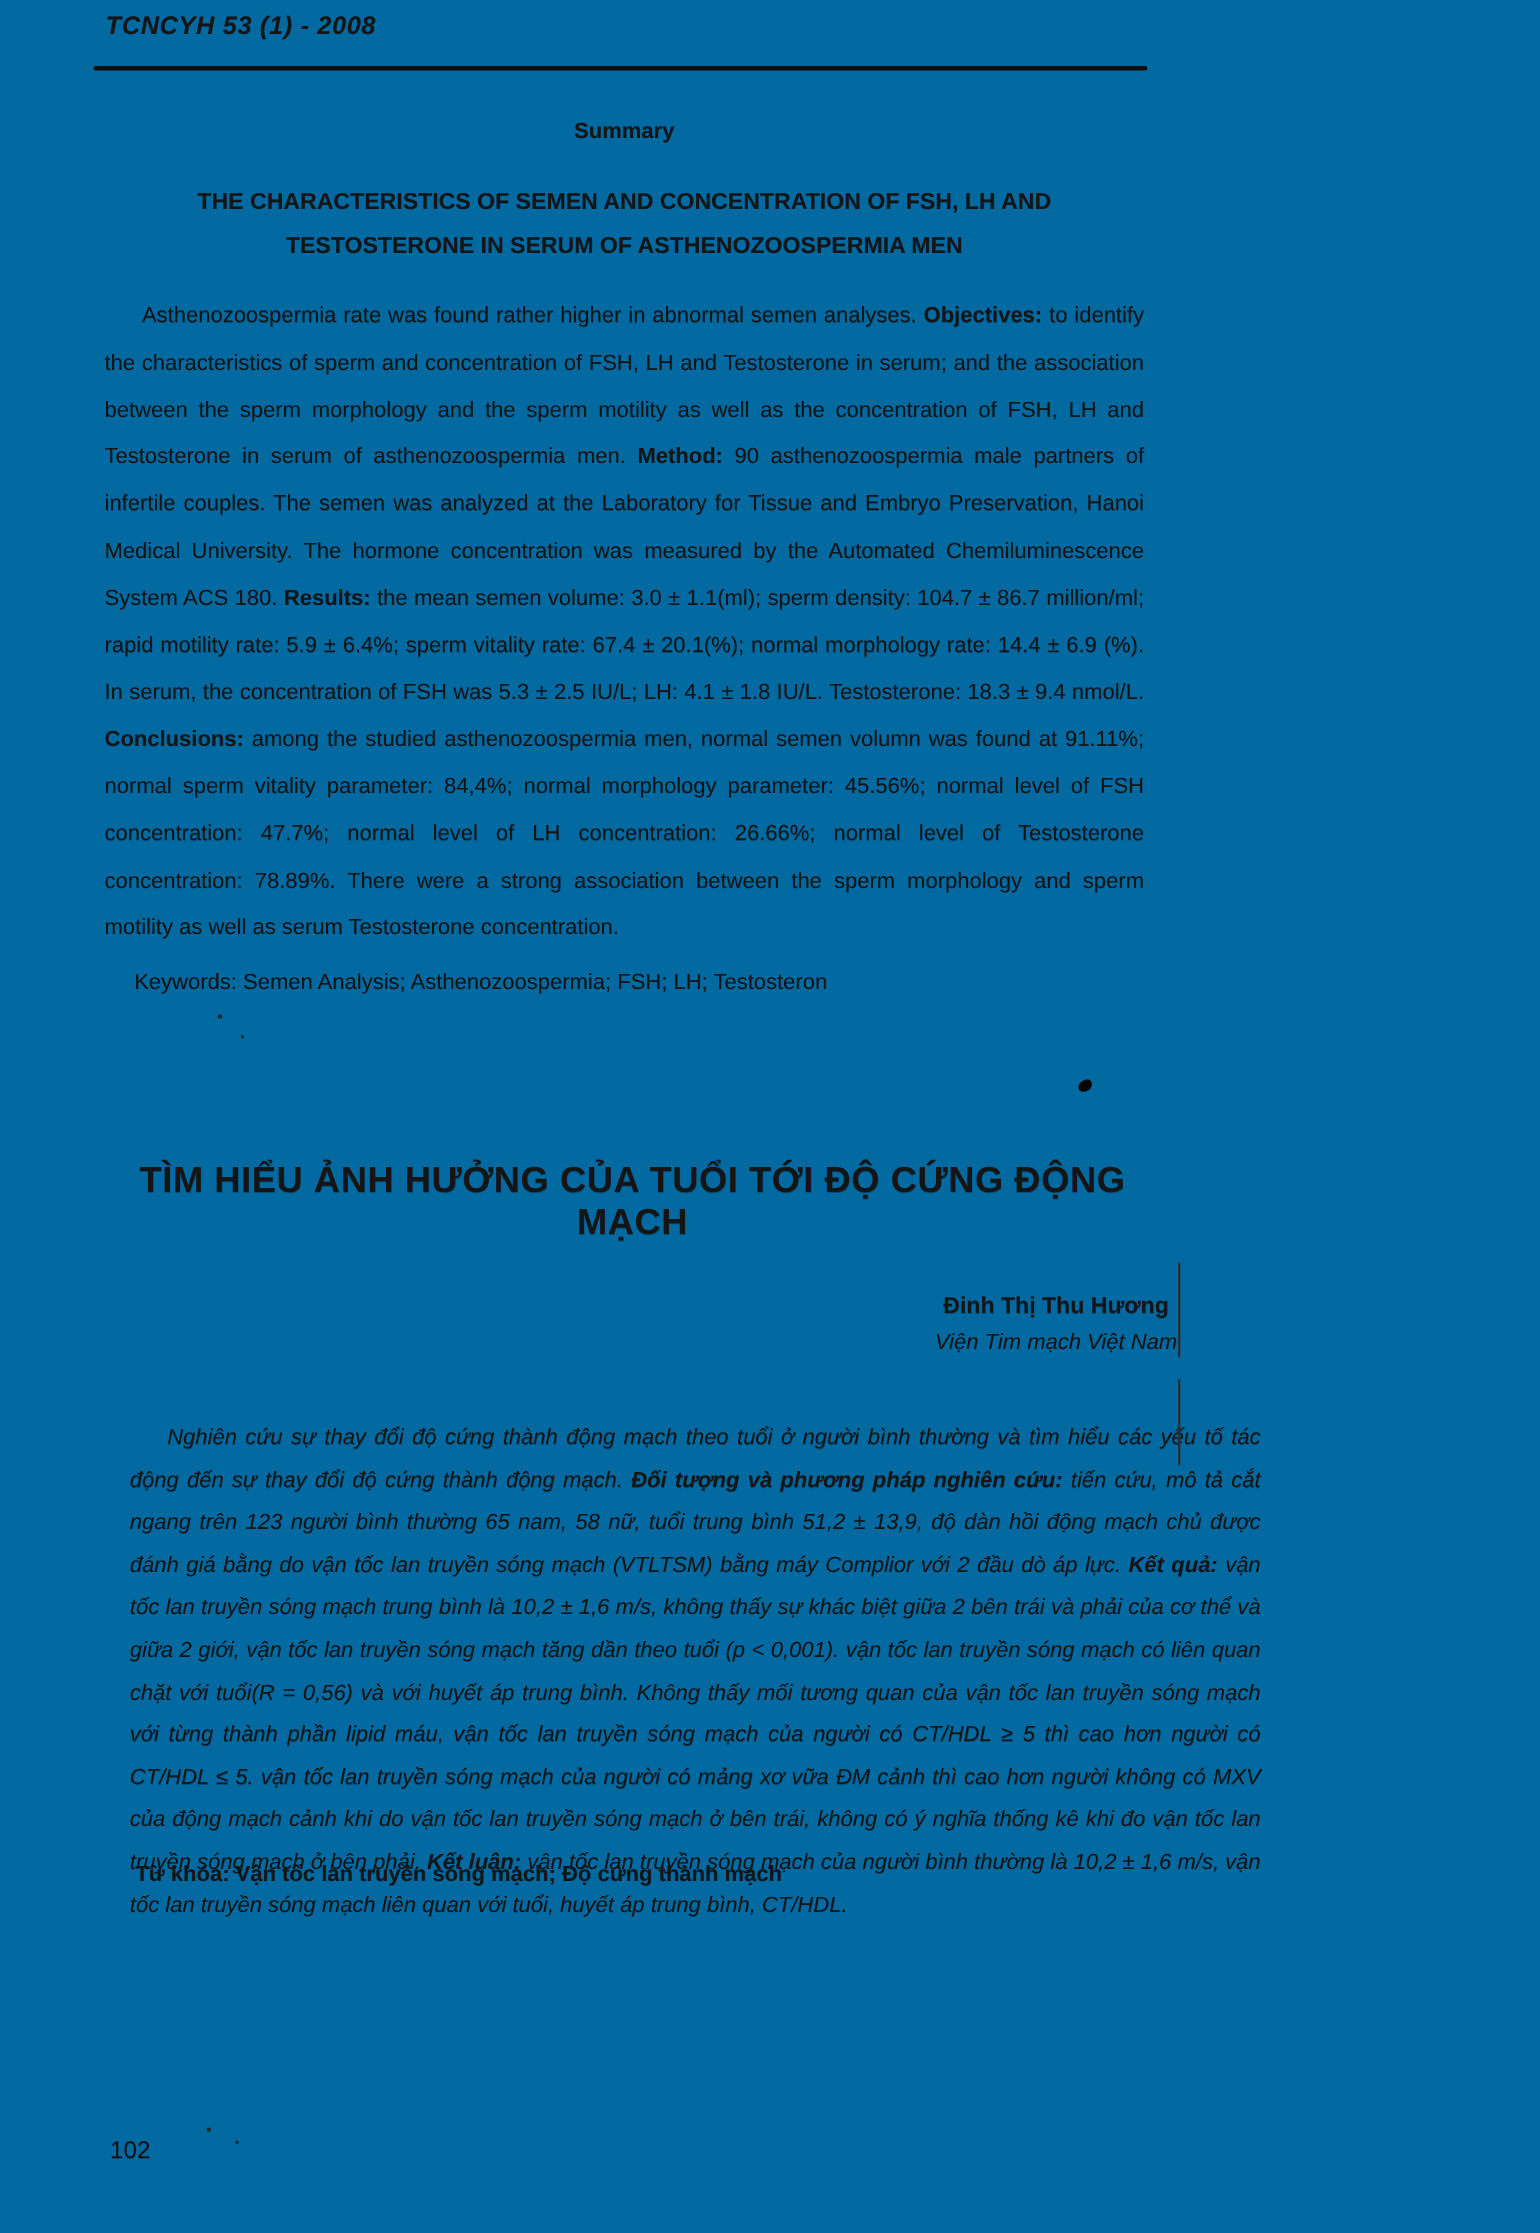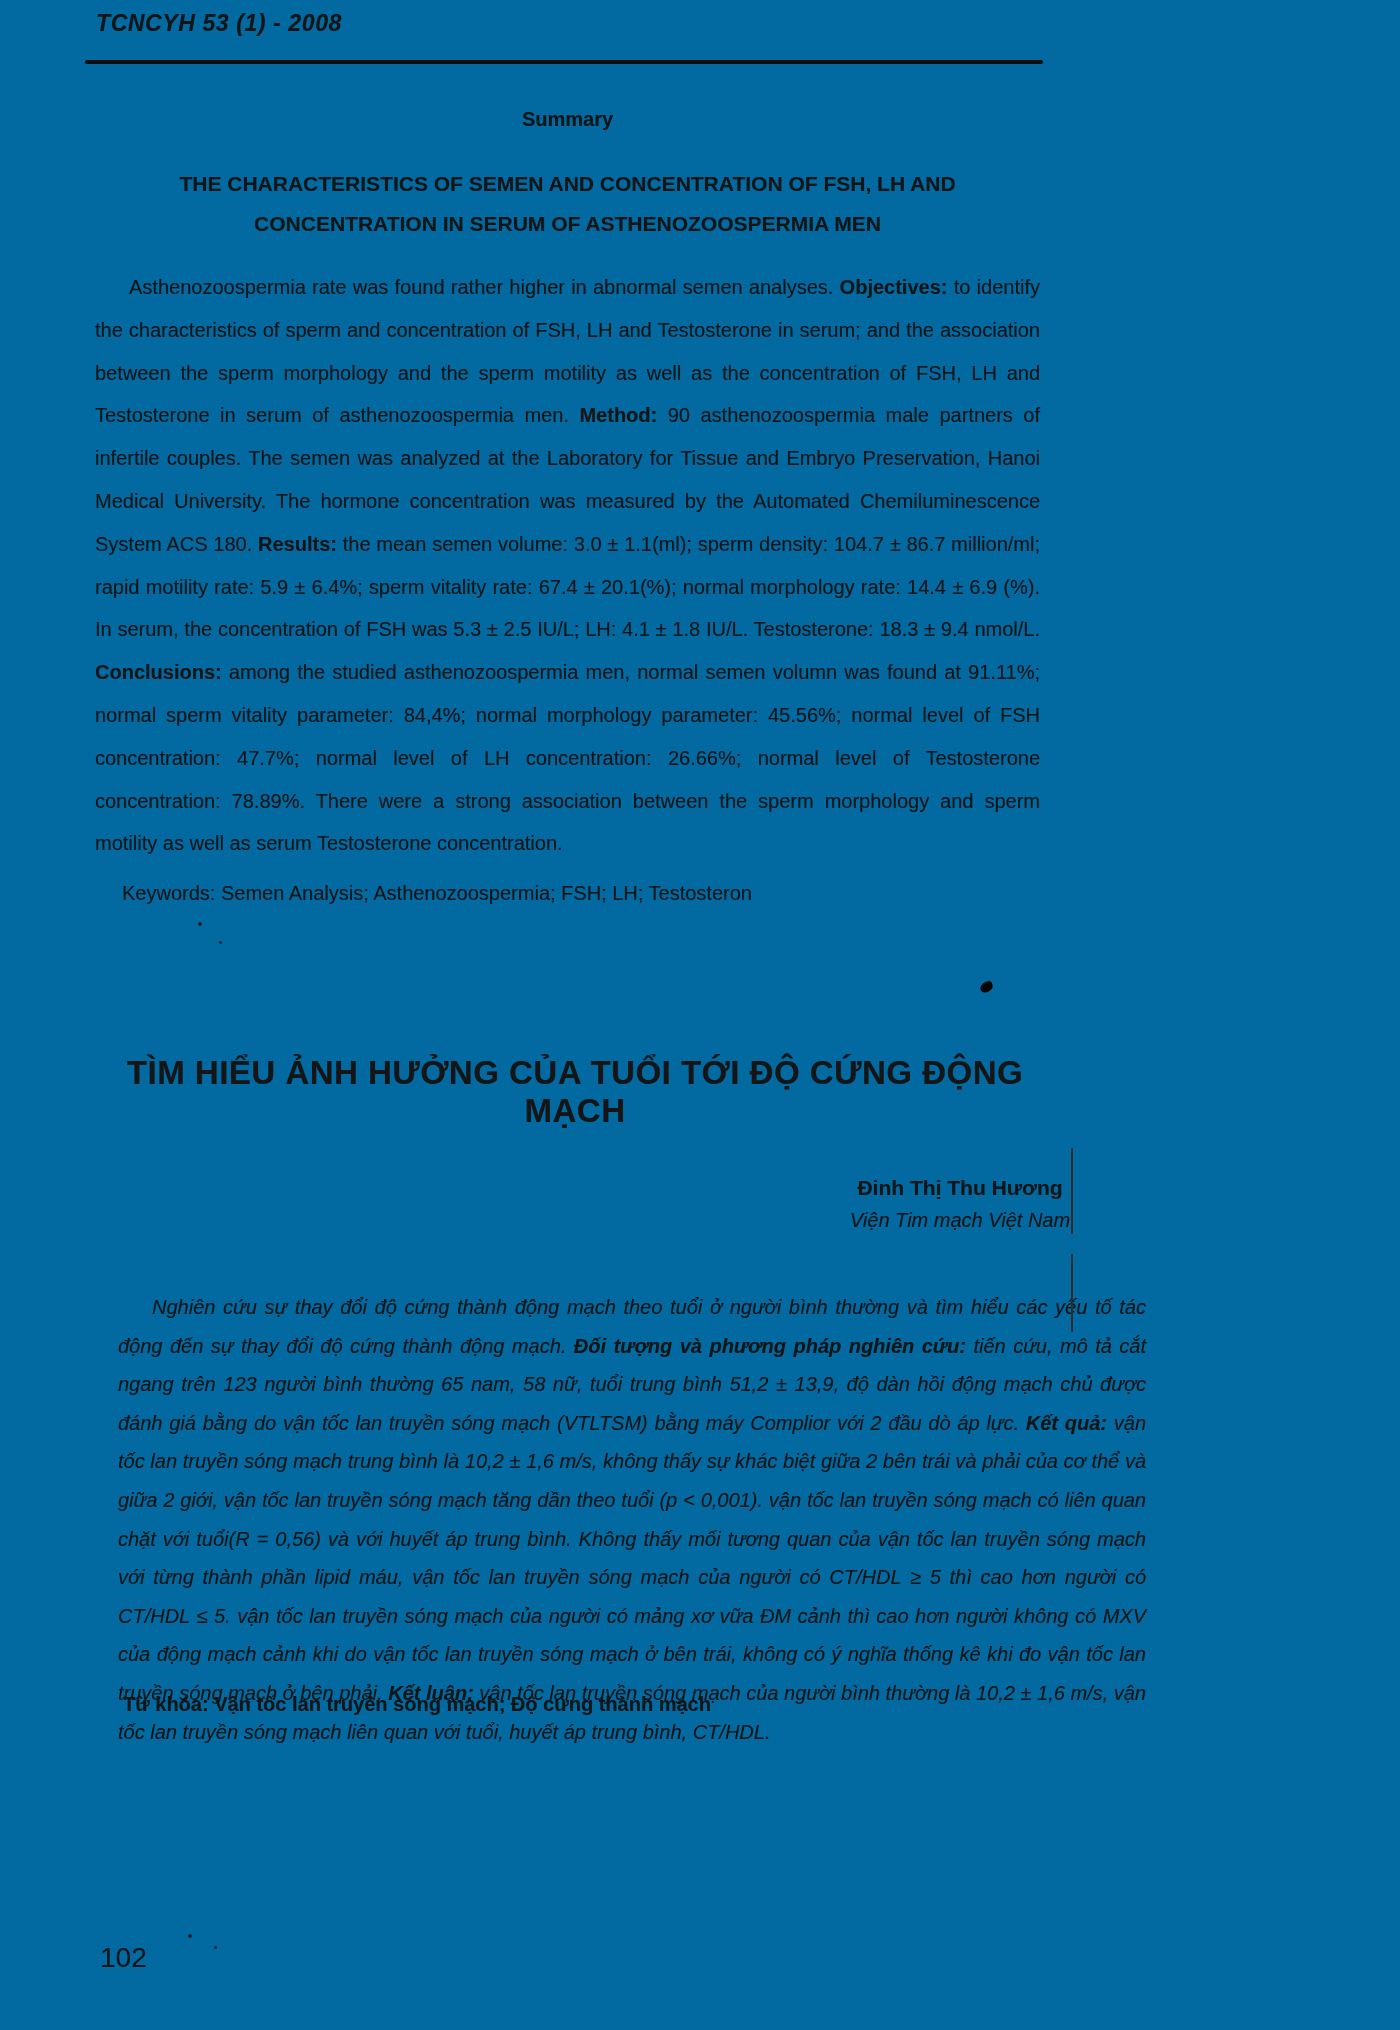--- a/index.html
+++ b/index.html
@@ -44,21 +44,21 @@
   .affil  { font-style:italic; font-size:20px; margin-top:9px; }
   .vn-abstract {
     position:absolute; left:80px; top:1288px; width:1028px;
     font-size:20px; font-style:italic; line-height:38.6px;
     text-align:justify; text-indent:34px;margin-left:38px;
   }
   .vn-keywords {
     position:absolute; left:123px; top:1693px;
     font-size:20px; font-weight:bold;
   }
-  .page-number { position:absolute; left:100px; top:1942px; font-size:28px; }
+  .page-number { position:absolute; left:100px; top:1942px; font-size:22px; }
   .seg-bold { font-weight:bold; }
   .artifact-line { position:absolute; width:2px; background:#2c2c2c; }
   .al-1 { left:1071px; top:1148px; height:86px; }
   .al-2 { left:1071px; top:1254px; height:78px; }
   .dot { position:absolute; width:4px; height:4px; background:#262626; border-radius:50%; }
   .d-1 { left:198px; top:922px; }
   .d-2 { left:219px; top:941px; width:3px; height:3px; }
   .d-3 { left:188px; top:1934px; }
   .d-4 { left:214px; top:1946px; width:3px; height:3px; }
 </style>
@@ -67,21 +67,21 @@
 
 <div class="page">
 
   <div class="journal-header">TCNCYH 53 (1) - 2008</div>
   <div class="rule"></div>
 
   <div class="sec-heading">Summary</div>
 
   <div class="en-title">
     <div>THE CHARACTERISTICS OF SEMEN AND CONCENTRATION OF FSH, LH AND</div>
-    <div>CONCENTRATION IN SERUM OF ASTHENOZOOSPERMIA MEN</div>
+    <div>TESTOSTERONE IN SERUM OF ASTHENOZOOSPERMIA MEN</div>
   </div>
 
   <p class="en-abstract"><span>Asthenozoospermia rate was found rather higher in abnormal semen analyses. </span><span class="seg-bold">Objectives:</span><span> to identify the characteristics of sperm and concentration of FSH, LH and Testosterone in serum; and the association between the sperm morphology and the sperm motility as well as the concentration of FSH, LH and Testosterone in serum of asthenozoospermia men. </span><span class="seg-bold">Method:</span><span> 90 asthenozoospermia male partners of infertile couples. The semen was analyzed at the Laboratory for Tissue and Embryo Preservation, Hanoi Medical University. The hormone concentration was measured by the Automated Chemiluminescence System ACS 180. </span><span class="seg-bold">Results:</span><span> the mean semen volume: 3.0 ± 1.1(ml); sperm density: 104.7 ± 86.7 million/ml; rapid motility rate: 5.9 ± 6.4%; sperm vitality rate: 67.4 ± 20.1(%); normal morphology rate: 14.4 ± 6.9 (%). In serum, the concentration of FSH was 5.3 ± 2.5 IU/L; LH: 4.1 ± 1.8 IU/L. Testosterone: 18.3 ± 9.4 nmol/L. </span><span class="seg-bold">Conclusions:</span><span> among the studied asthenozoospermia men, normal semen volumn was found at 91.11%; normal sperm vitality parameter: 84,4%; normal morphology parameter: 45.56%; normal level of FSH concentration: 47.7%; normal level of LH concentration: 26.66%; normal level of Testosterone concentration: 78.89%. There were a strong association between the sperm morphology and sperm motility as well as serum Testosterone concentration.</span></p>
 
   <div class="en-keywords">Keywords: Semen Analysis; Asthenozoospermia; FSH; LH; Testosteron</div>
 
   <div class="ink-spot"></div>
 
   <div class="vn-title">TÌM HIỂU ẢNH HƯỞNG CỦA TUỔI TỚI ĐỘ CỨNG ĐỘNG MẠCH</div>
 

